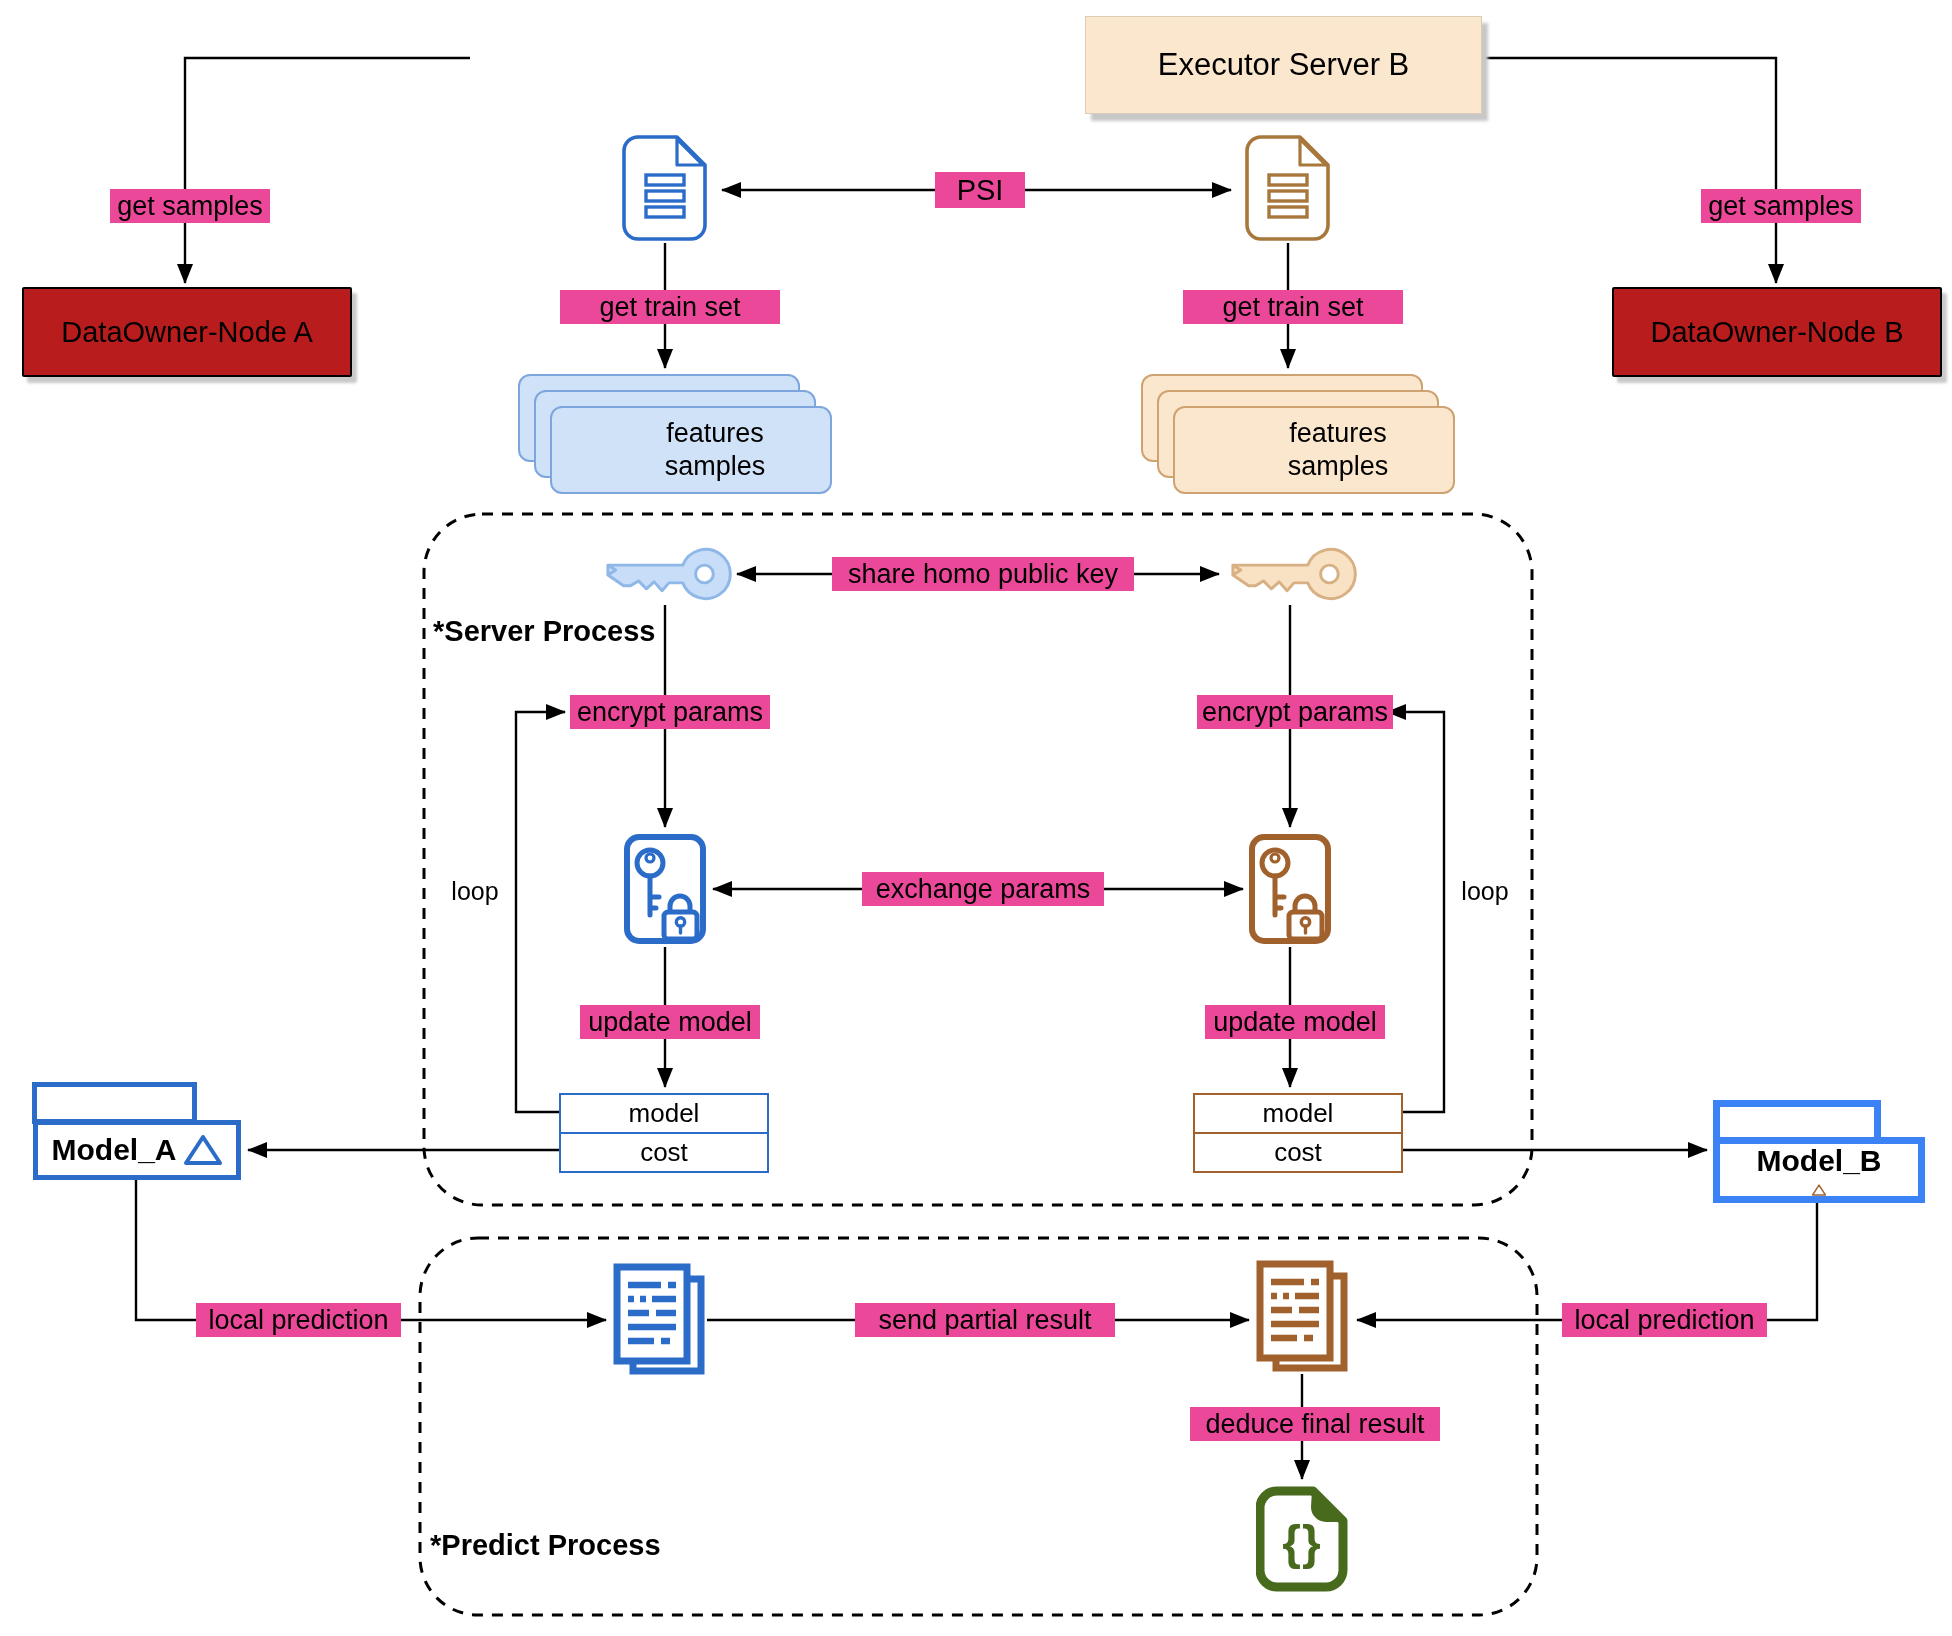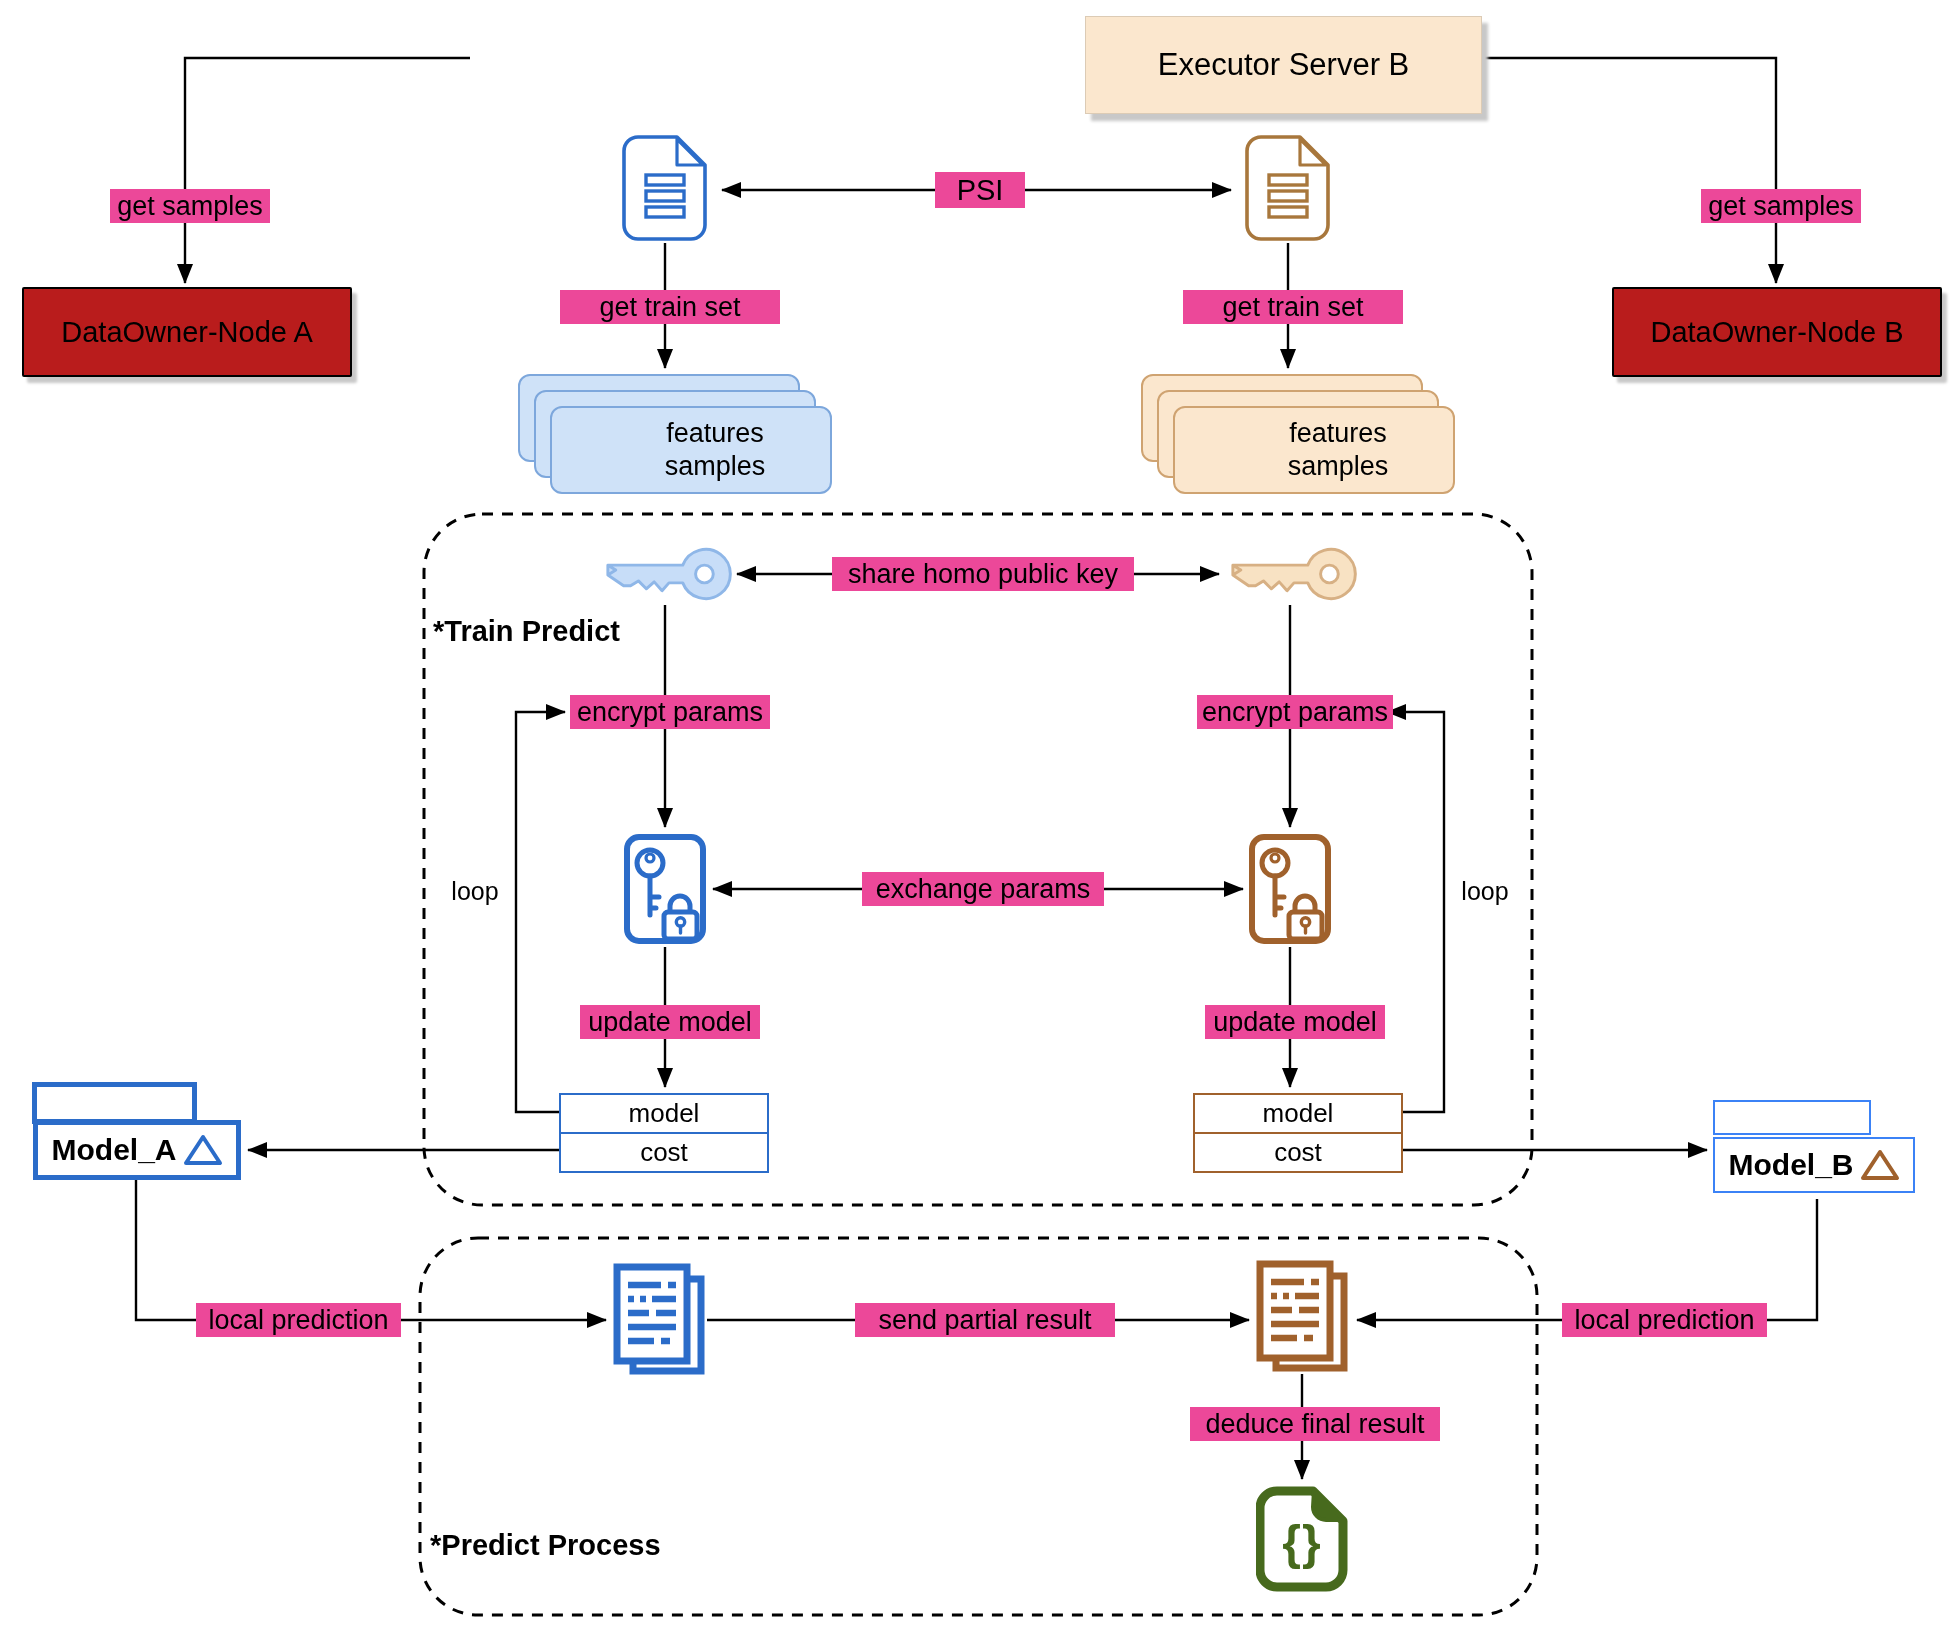--- a/index.html
+++ b/index.html
@@ -26,21 +26,21 @@
   .mc-box{width:206px;background:#fff;display:flex;flex-direction:column;z-index:2;}
   .mc-a{border:2.5px solid #2b6cc9;}
   .mc-b{border:2.5px solid #a0612c;}
   .mc-row{height:37px;display:flex;align-items:center;justify-content:center;font-size:26px;}
   .mc-a .mc-row + .mc-row{border-top:2.5px solid #2b6cc9;}
   .mc-b .mc-row + .mc-row{border-top:2.5px solid #a0612c;}
   .foldertab{background:#fff;z-index:2;}
   .foldermain{background:#fff;z-index:3;display:flex;align-items:center;justify-content:center;
               gap:6px;font-weight:bold;font-size:30px;}
   .tab-a,.main-a{border:5px solid #2b6cc9;justify-content:center;}
-  .tab-b,.main-b{border:2px solid #3b82f6;}
+  .tab-b,.main-b{border:7px solid #3b82f6;flex-direction:column;}
   .braces{font-weight:bold;font-size:48px;color:#476a1d;display:flex;align-items:center;
           justify-content:center;letter-spacing:1px;}
 </style>
 </head>
 <body>
 
 <div id="canvas">
 
   <svg class="wires" width="1952" height="1636" viewBox="0 0 1952 1636">
     <defs>
@@ -139,21 +139,21 @@
     <div class="card card-tan" style="left:1141px;top:374px;"></div>
     <div class="card card-tan" style="left:1157px;top:390px;"></div>
     <div class="card card-tan" style="left:1173px;top:406px;z-index:2;">
       <div class="stacktext">
         <span>features</span>
         <span>samples</span>
       </div>
     </div>
   </div>
 
-  <div class="txt bold" style="left:433px;top:612px;width:260px;height:38px;">*Train Predict</div>
+  <div class="txt bold" style="left:433px;top:612px;width:260px;height:38px;">*Server Process</div>
 
   <div class="icon" style="left:600px;top:543px;">
     <svg width="132" height="62" viewBox="0 0 134 62">
       <path d="M8 22 H 84 A 25 25 0 1 1 84 40 H 70 L 63 48 L 55 39 L 47 46 L 39 38 L 31 43 L 24 43 L 8 32 Z
                M 8 22 L 16 27 L 8 32" fill="#c7ddf8" stroke="#8fb7e8" stroke-width="3" stroke-linejoin="round"></path>
       <circle cx="106" cy="31" r="9" fill="#fff" stroke="#8fb7e8" stroke-width="3"></circle>
     </svg>
   </div>
   <div class="icon" style="left:1225px;top:543px;">
     <svg width="132" height="62" viewBox="0 0 134 62">

